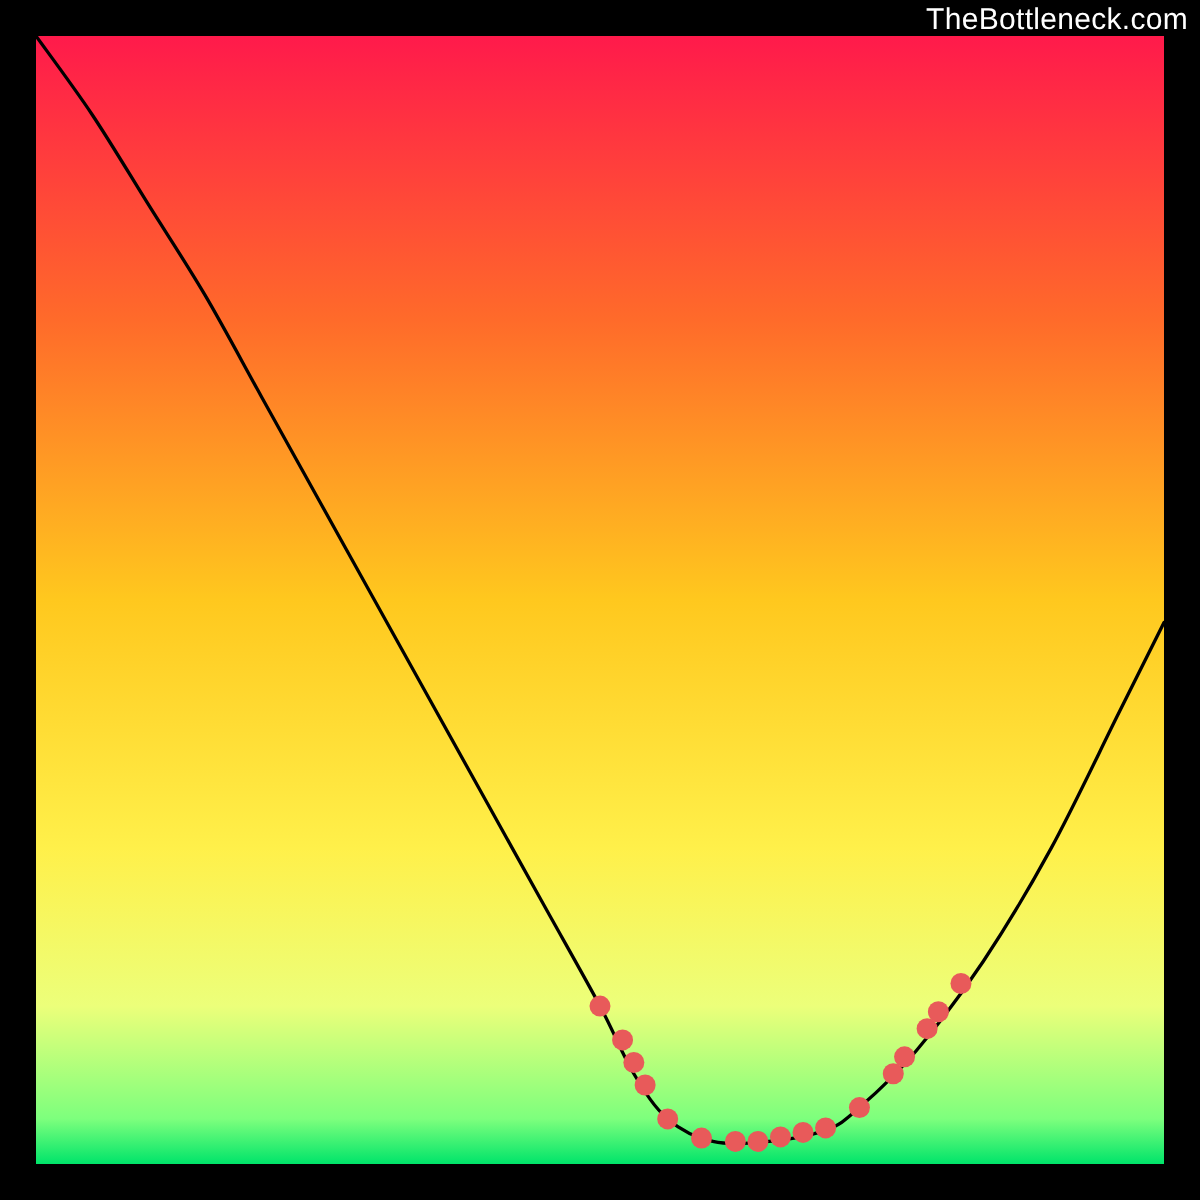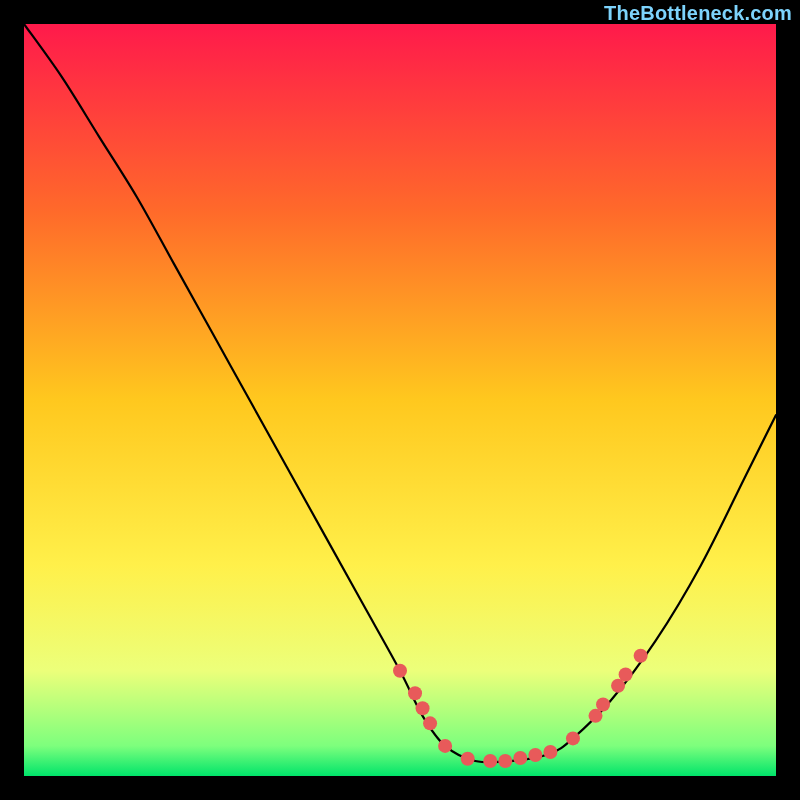--- a/index.html
+++ b/index.html
@@ -16,23 +16,23 @@
     left: 24px;
     top: 24px;
     width: 752px;
     height: 752px;
     background: #000;
   }
   .attribution {
     position: absolute;
     top: 2px;
     right: 8px;
-    color: #7dd3fc;
+    color: #ffffff;
     font-size: 20px;
-    font-weight: 700;
+    font-weight: 400;
     letter-spacing: 0.2px;
     z-index: 10;
   }
   svg {
     display: block;
   }
 </style>
 </head>
 <body>
 

